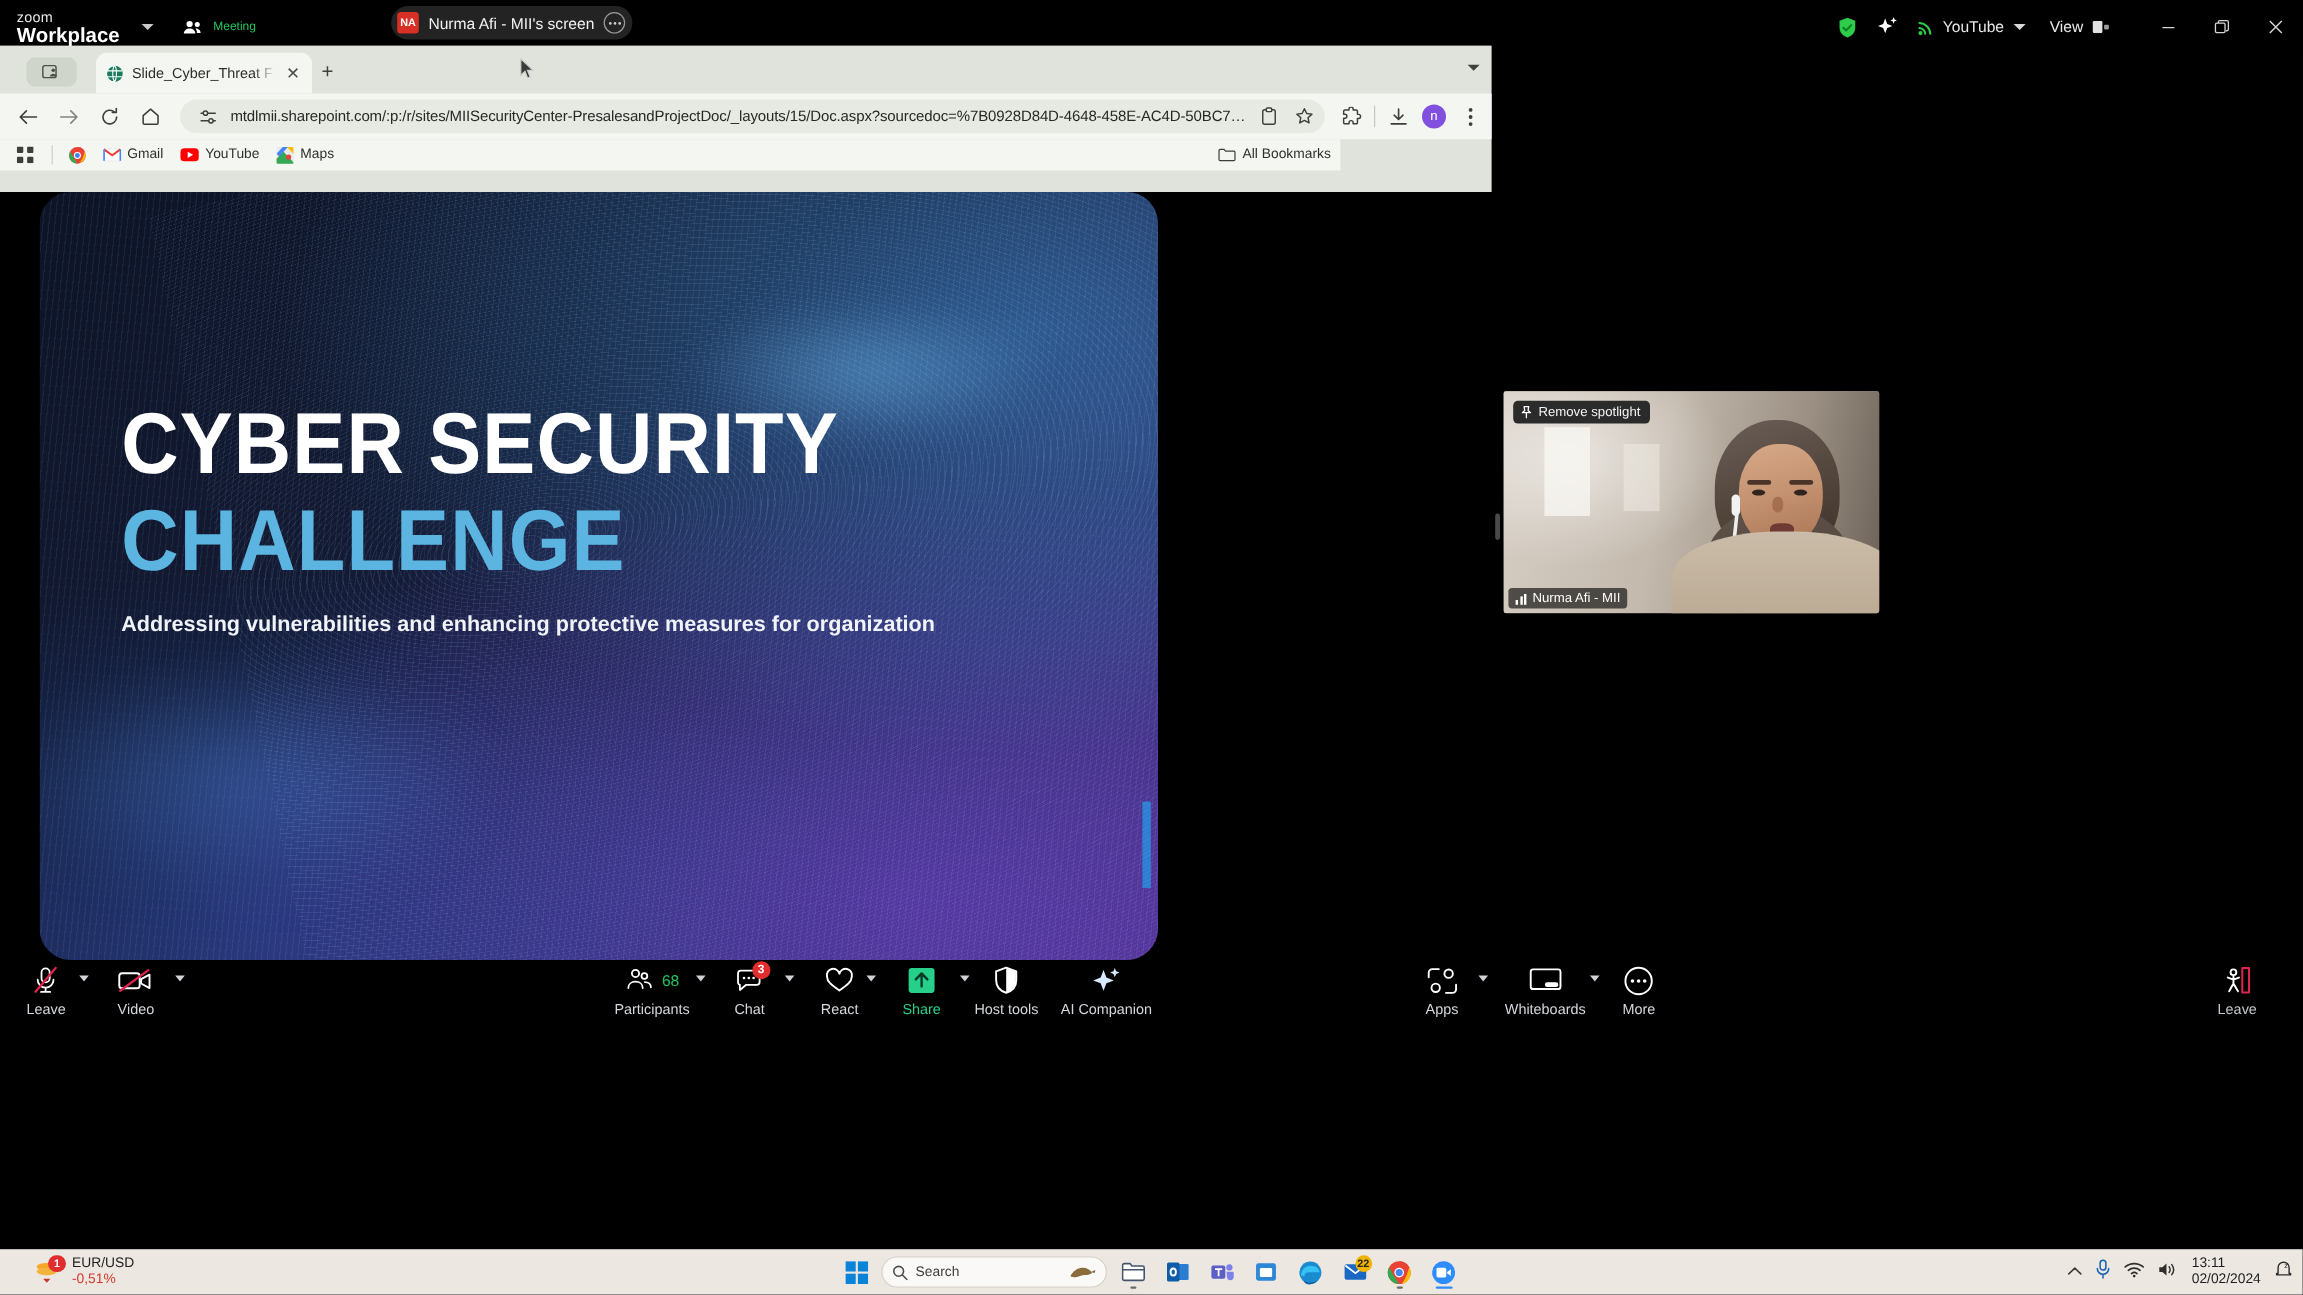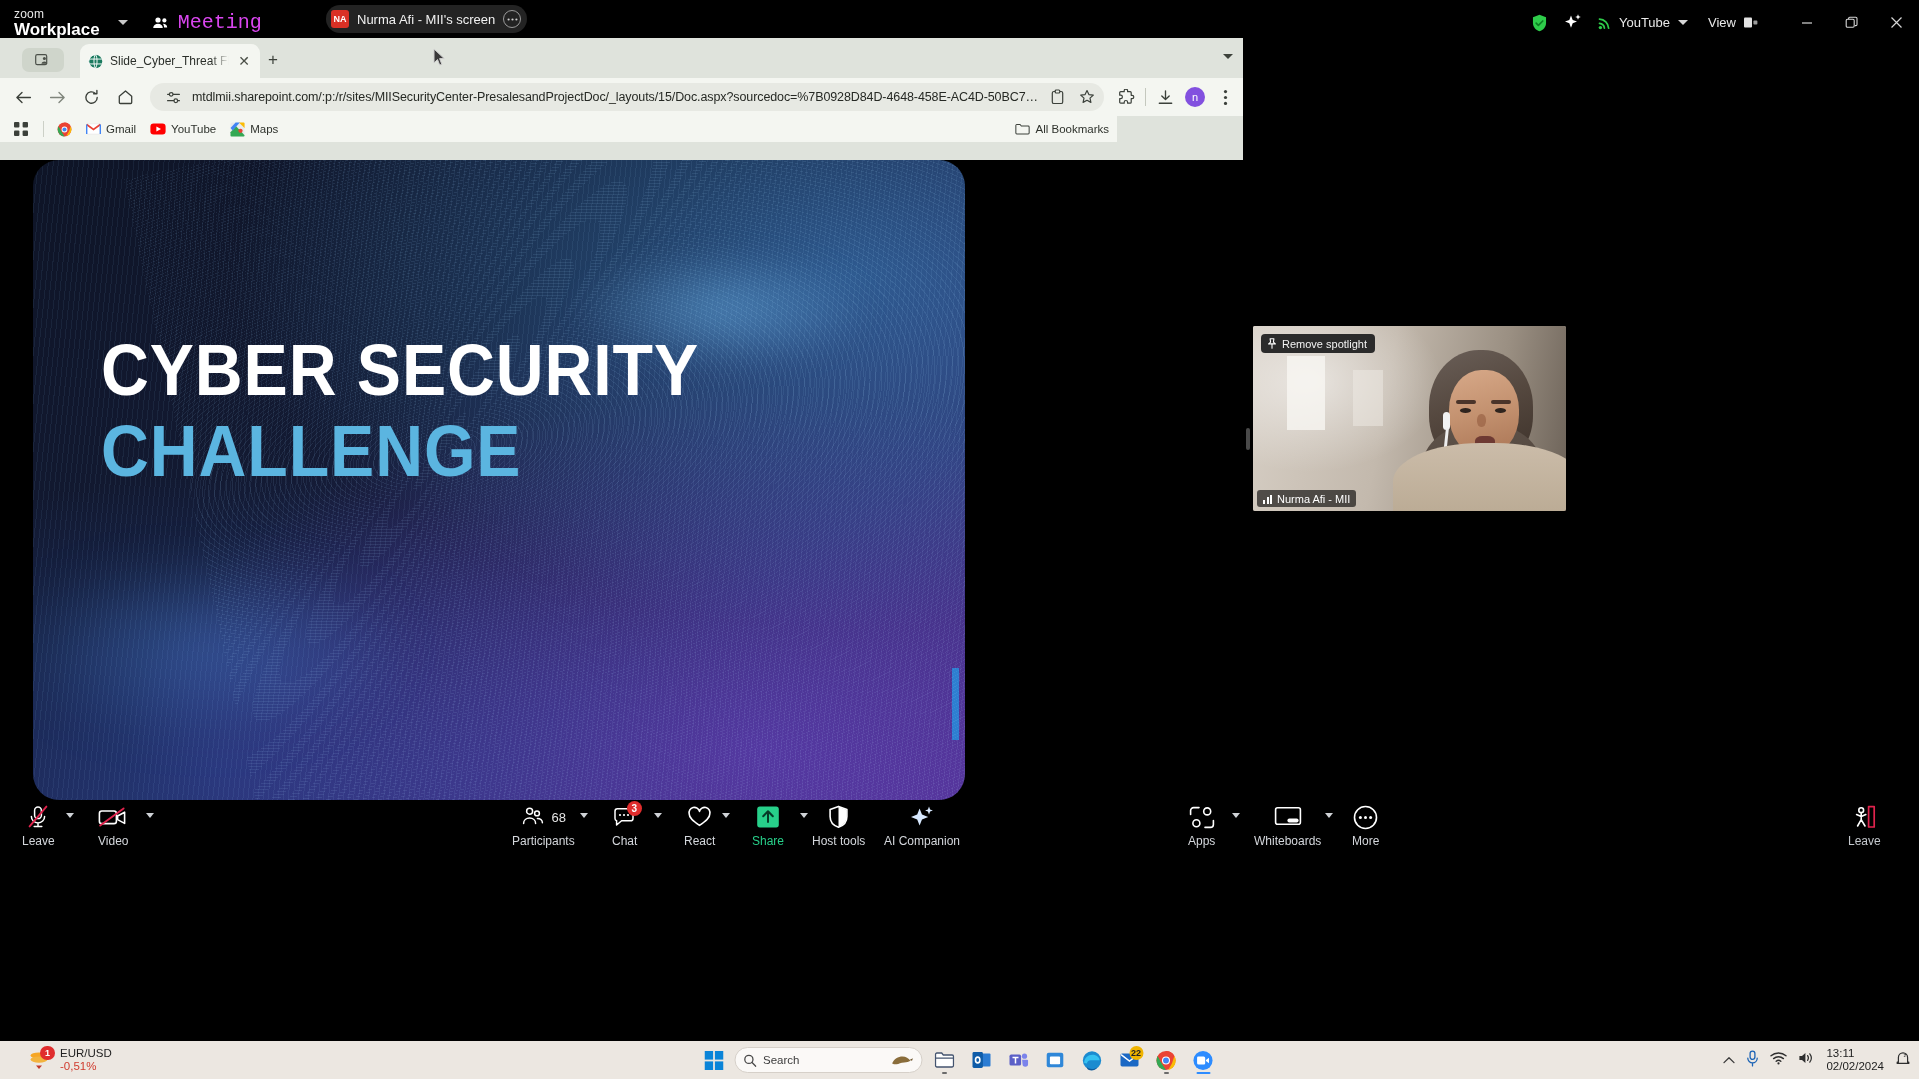--- a/index.html
+++ b/index.html
@@ -15,21 +15,21 @@
   
   .zoom-topbar {
     position: absolute; left:0; top:0; width:1919px; height:45px;
     background:#000; display:flex; align-items:center;
   }
   .zoom-logo { margin-left:14px; line-height:1.0; color:#fff; }
   .zoom-logo .z1 { font-size:12px; letter-spacing:.2px; display:block; color:#e8e8e8;}
   .zoom-logo .z2 { font-size:17px; font-weight:700; display:block; margin-top:1px; color:#fff;}
   .caret-dn { width:0;height:0;border-left:5px solid transparent;border-right:5px solid transparent;border-top:5px solid #c9c9c9; margin-left:18px; }
   .meeting-grp { display:flex; align-items:center; margin-left:24px; gap:9px; }
-  .meeting-grp .lbl { color:#d946ef; font-size:20px;font-family:Liberation Mono, monospace; }
+  .meeting-grp .lbl { color:#22c55e; font-size:10px; }
   .screen-pill {
     position:absolute; left:326px; top:5px; height:28px;
     background:#232323; border-radius:14px; display:flex; align-items:center;
     padding:0 6px 0 5px; gap:8px;
   }
   .pill-av { width:18px;height:18px;border-radius:3px;background:#d93025;color:#fff;
     font-size:9px;font-weight:700;display:flex;align-items:center;justify-content:center;}
   .pill-txt { color:#f1f1f1; font-size:13px; }
   .pill-more { width:18px;height:18px;border:1px solid #9a9a9a;border-radius:50%;
     display:flex;align-items:center;justify-content:center;color:#cfcfcf;font-size:10px;line-height:1;}
@@ -203,21 +203,21 @@
   }
   .zb-ico { height:26px; display:flex; align-items:center; justify-content:center; }
   .zb-lbl { font-size:12px; color:#d4d7dc; margin-top:4px; white-space:nowrap; }
   .zb-caret { position:absolute; top:13px; width:0;height:0;
     border-left:4.5px solid transparent;border-right:4.5px solid transparent;border-top:5px solid #cfd2d6;}
   .badge-red {
     position:absolute; min-width:15px; height:15px; border-radius:8px; background:#e02d2d;
     color:#fff; font-size:10px; font-weight:700; display:flex;align-items:center;justify-content:center;
     padding:0 3px;
   }
-  .pcount { color:#e5e5e5; font-size:13px; }
+  .pcount { color:#22c55e; font-size:13px; }
 
   
   .taskbar {
     position:absolute; left:0; top:1041px; width:1919px; height:38px;
     background:#ece7e1; display:flex; align-items:center;
   }
   .tb-weather { display:flex; align-items:center; gap:8px; margin-left:28px; }
   .tb-weather .txts { line-height:1.1; }
   .tb-weather .t1 { font-size:11.5px; color:#222; }
   .tb-weather .t2 { font-size:11.5px; color:#d03b2e; }
@@ -465,20 +465,21 @@
   <svg class="cursor-arrow" width="13" height="19" viewBox="0 0 13 19">
     <path d="M1 1l10.2 9.6H6.6l2.2 5.6-2.1.9-2.2-5.6L1 14.9z" fill="#3a3a3a" stroke="#cfcfcf" stroke-width="1"></path>
   </svg>
 
   <div class="slide">
     <div class="glow1"></div>
     <div class="glow2"></div>
     <div class="slide-text">
       <div class="sl-h1">CYBER SECURITY</div>
       <div class="sl-h2">CHALLENGE</div>
+      <div class="sl-sub">Addressing vulnerabilities and enhancing protective measures for organization</div>
     </div>
     <div class="slide-scroll"></div>
   </div>
   <div class="share-handle"></div>
 
   <div class="vtile">
     <div class="wall"></div>
     <div class="frame1"></div>
     <div class="frame2"></div>
     <div class="person-head"></div>

